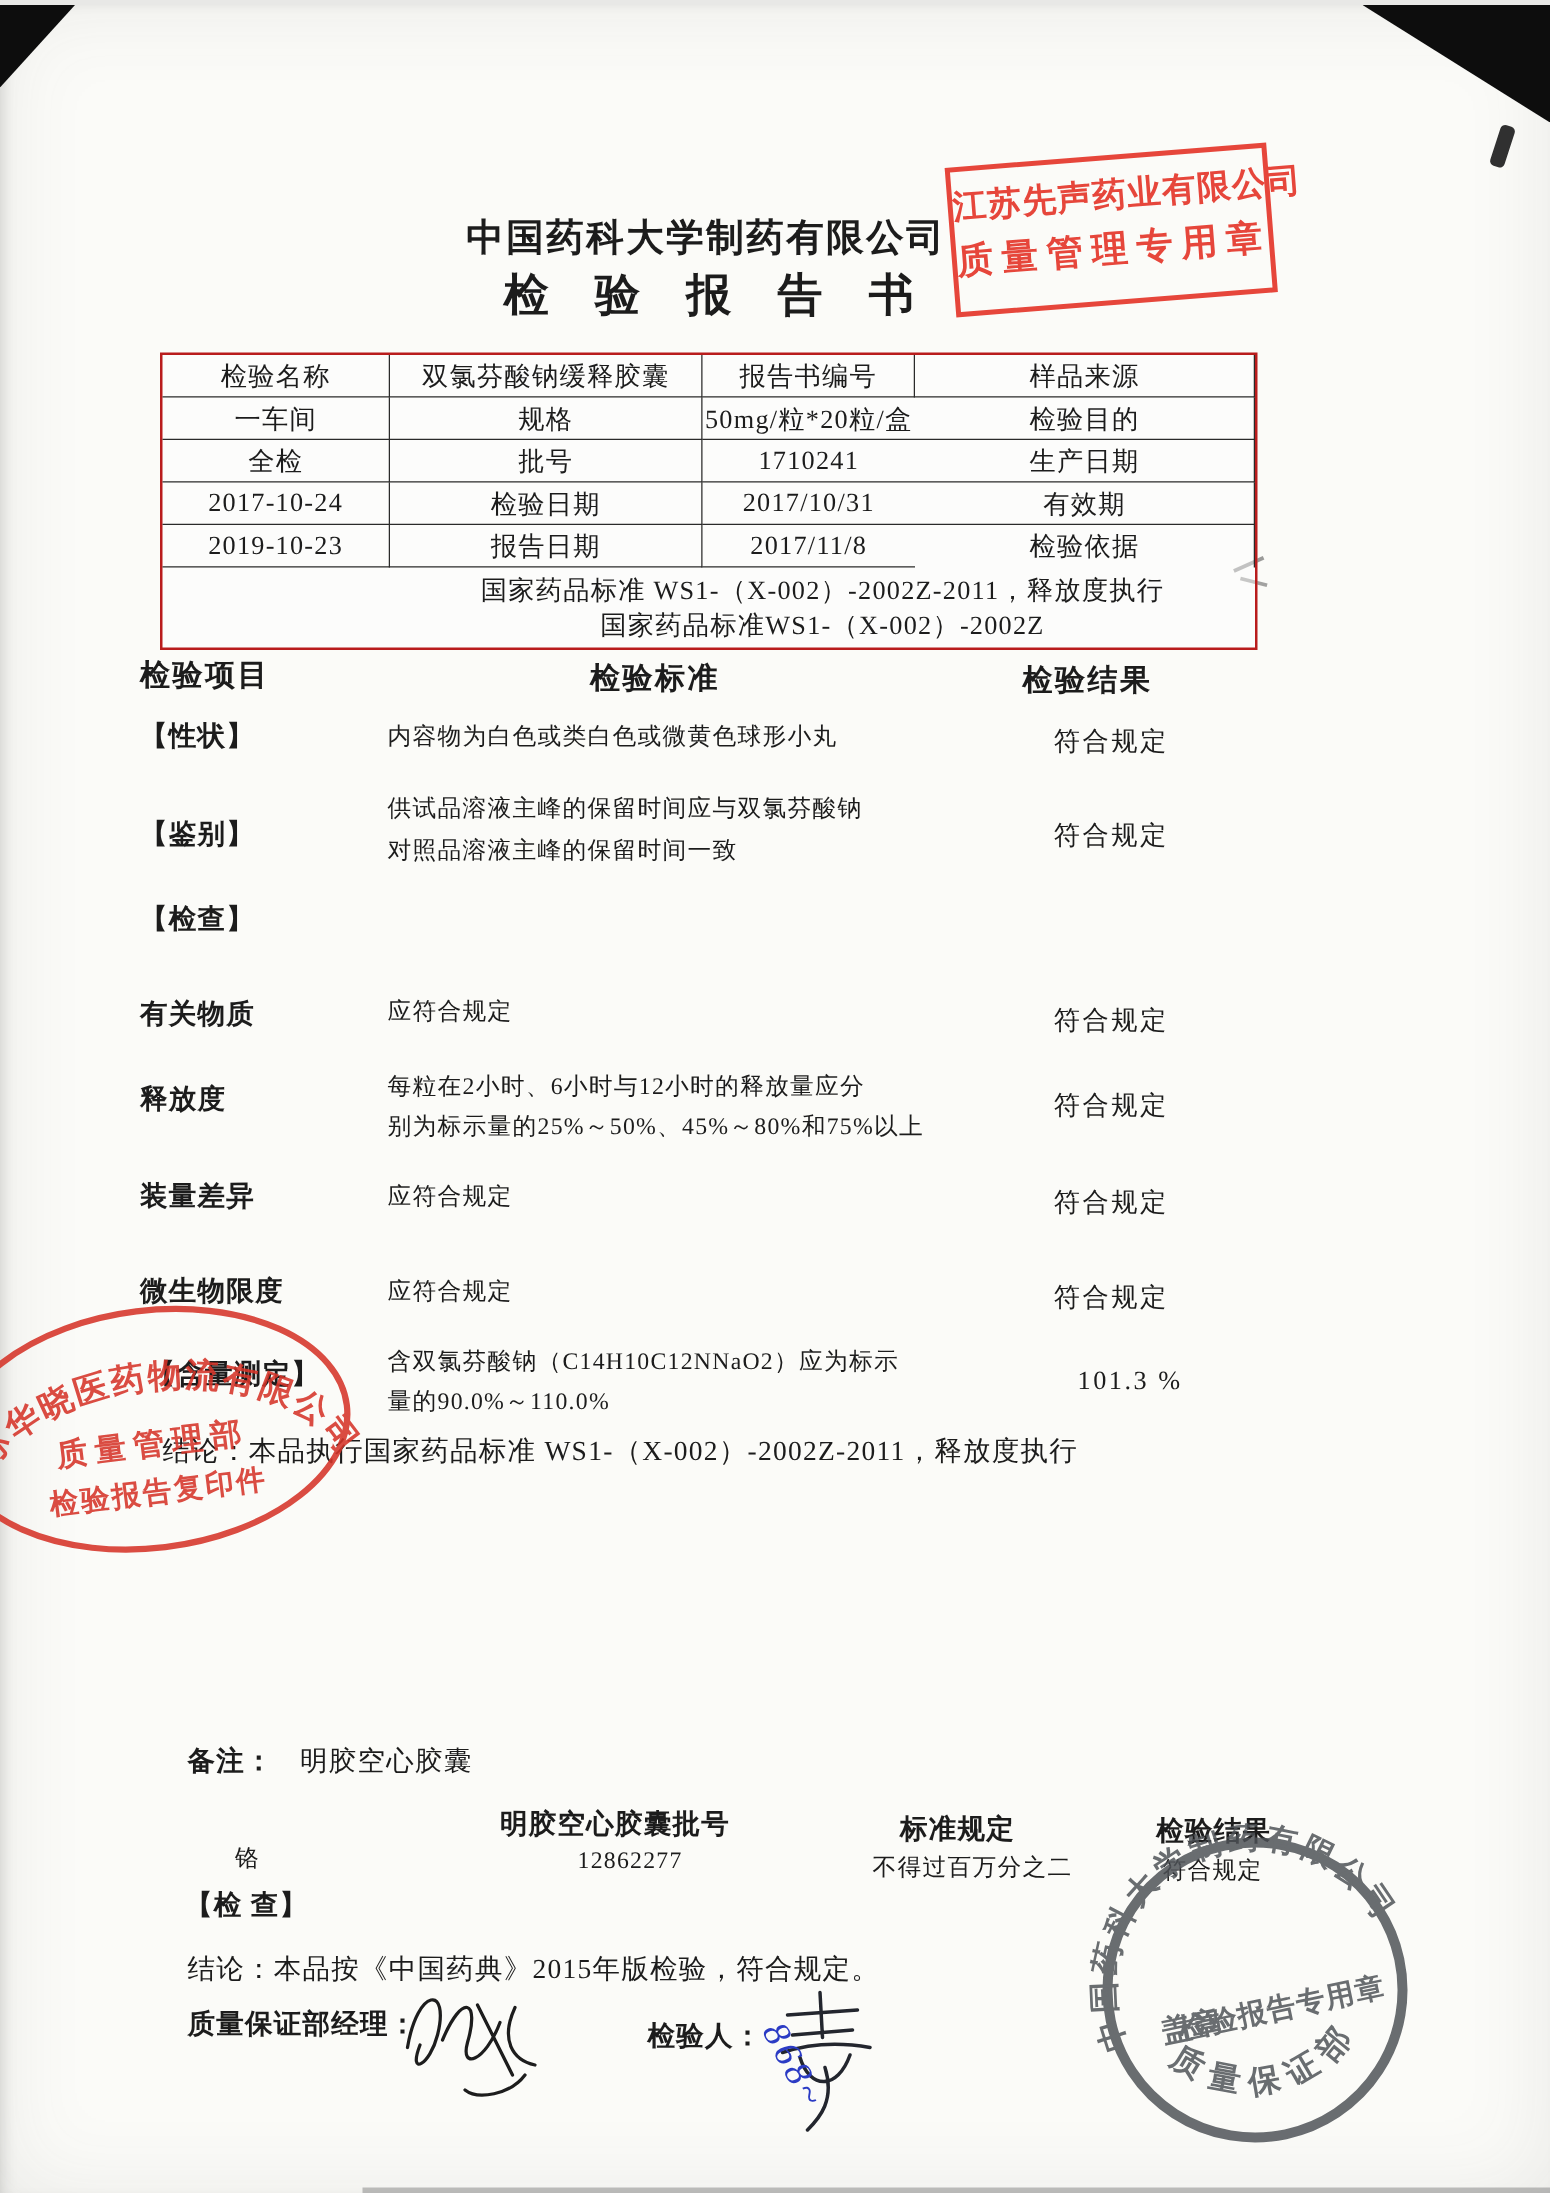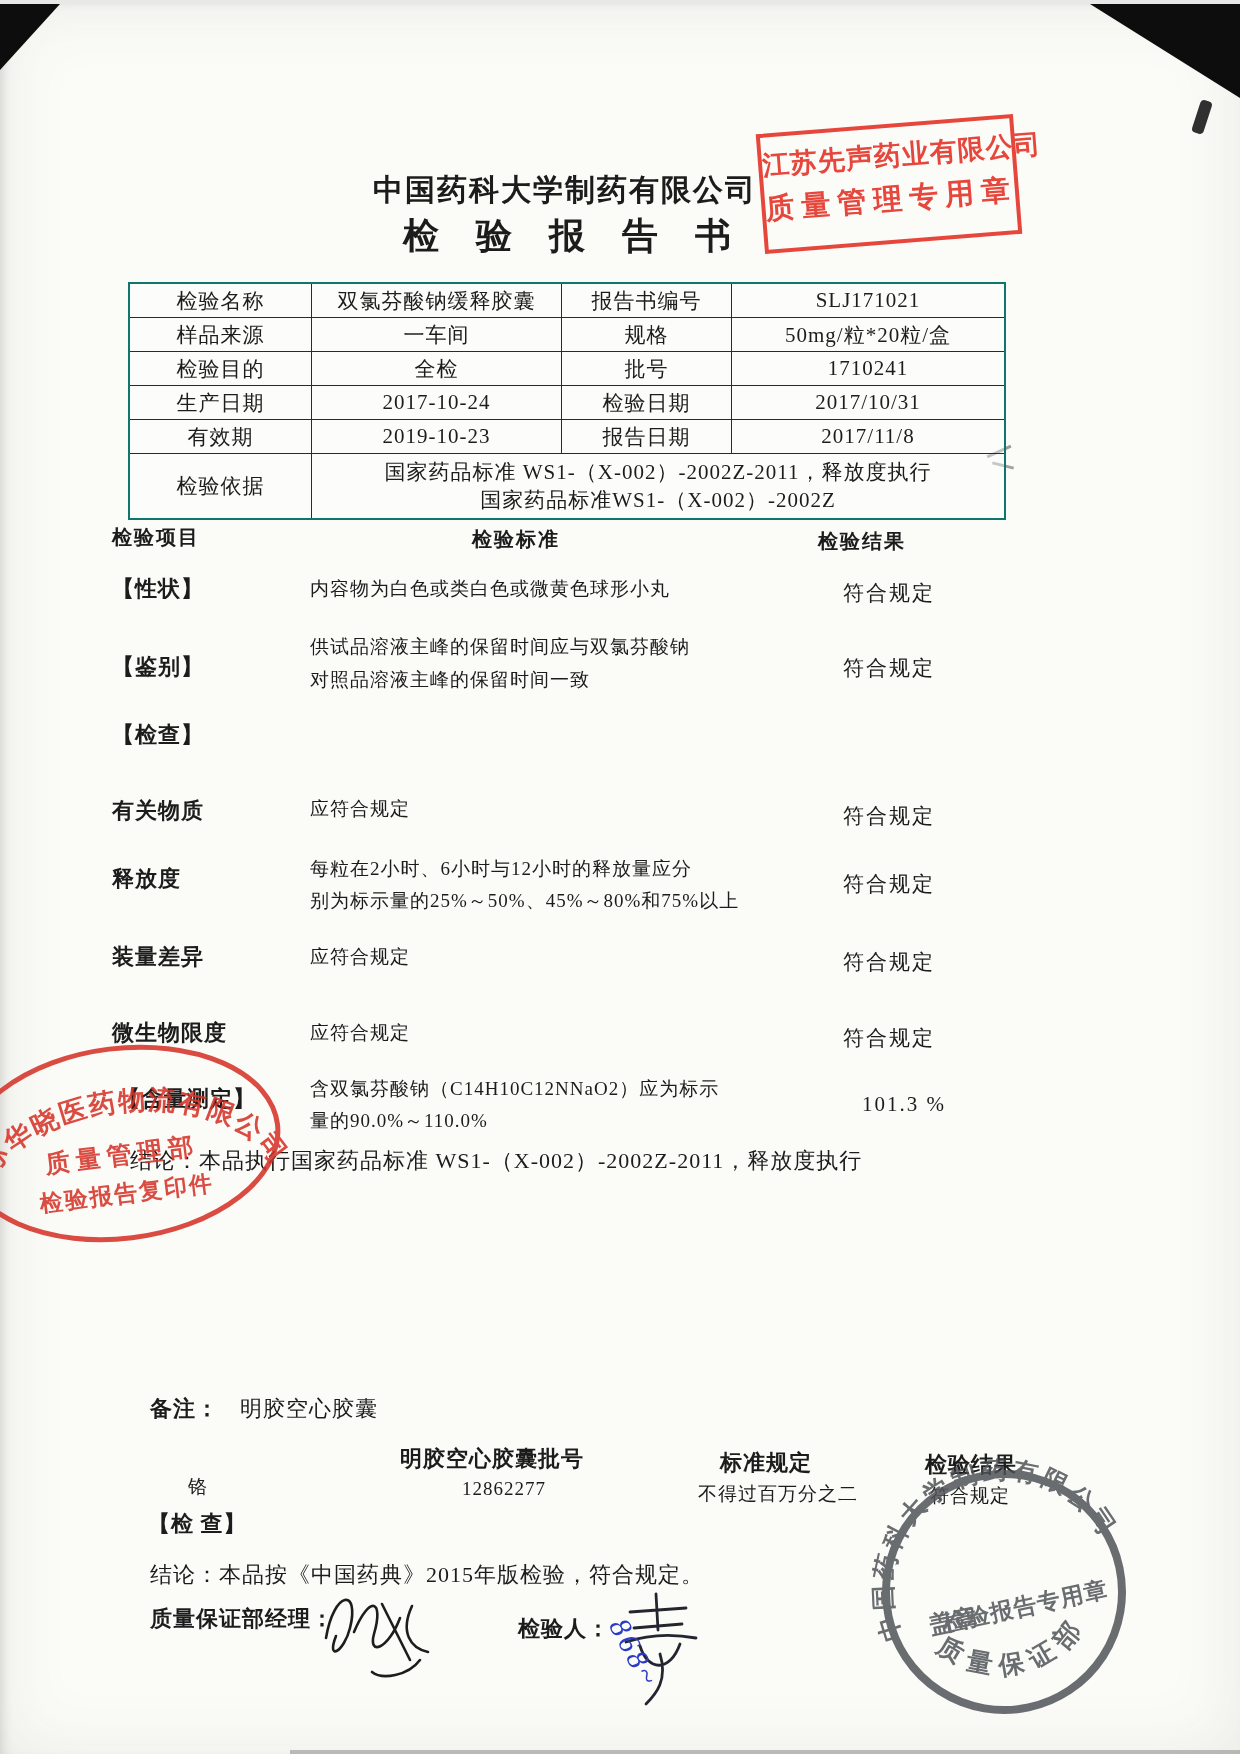--- a/index.html
+++ b/index.html
@@ -11,29 +11,29 @@
   }
   .abs{position:absolute;white-space:nowrap;}
   .company{font-family:"Liberation Sans","DejaVu Sans",sans-serif;font-weight:bold;font-size:30px;letter-spacing:2px;text-align:center;width:1130px;left:0;top:166px;}
   .report-title{font-size:36px;font-weight:600;letter-spacing:14px;text-align:center;width:1148px;left:0;top:208px;}
 
   
   .info-table{
     position:absolute;left:128px;top:278px;width:874px;
     display:grid;grid-template-columns:182px 250px 170px 272px;
     grid-template-rows:repeat(5,34px) 64px;
-    border:2px solid #0f766e;background:rgba(255,255,255,.4);
+    border:2px solid #b91c1c;background:rgba(255,255,255,.4);
     font-size:21px;
   }
   .cell{border-right:1.6px solid #2a2a2a;border-bottom:1.6px solid #2a2a2a;display:flex;align-items:center;justify-content:center;letter-spacing:1px;}
   .cell.lastcol{border-right:none;}
   .cell.lastrow{border-bottom:none;}
   .basis-content{grid-column:2/5;flex-direction:column;line-height:28px;}
 
-  .col-head{font-family:"Liberation Sans","DejaVu Sans",sans-serif;font-weight:bold;font-size:20px;letter-spacing:2px;}
+  .col-head{font-family:"Liberation Sans","DejaVu Sans",sans-serif;font-weight:bold;font-size:24px;letter-spacing:2px;}
   .item-name{font-size:22px;font-weight:600;letter-spacing:1px;}
   .item-std{font-size:19px;letter-spacing:1px;}
   .item-res{font-size:21px;letter-spacing:2px;}
   .concl{font-size:22px;letter-spacing:1px;}
   .b{font-weight:700;}
 
   
   .stamp-rect{
     left:760px;top:120px;width:250px;height:112px;
     border:4px solid #e5392d;transform:rotate(-4.5deg);
@@ -65,21 +65,20 @@
 
   <div class="abs stamp-rect">
     <div class="l1">江苏先声药业有限公司</div>
     <div class="l2">质量管理专用章</div>
   </div>
 
   <div class="info-table">
     <div class="cell">检验名称</div>
     <div class="cell">双氯芬酸钠缓释胶囊</div>
     <div class="cell">报告书编号</div>
-    <div class="cell lastcol">SLJ171021</div>
 
     <div class="cell">样品来源</div>
     <div class="cell">一车间</div>
     <div class="cell">规格</div>
     <div class="cell lastcol">50mg/粒*20粒/盒</div>
 
     <div class="cell">检验目的</div>
     <div class="cell">全检</div>
     <div class="cell">批号</div>
     <div class="cell lastcol">1710241</div>

